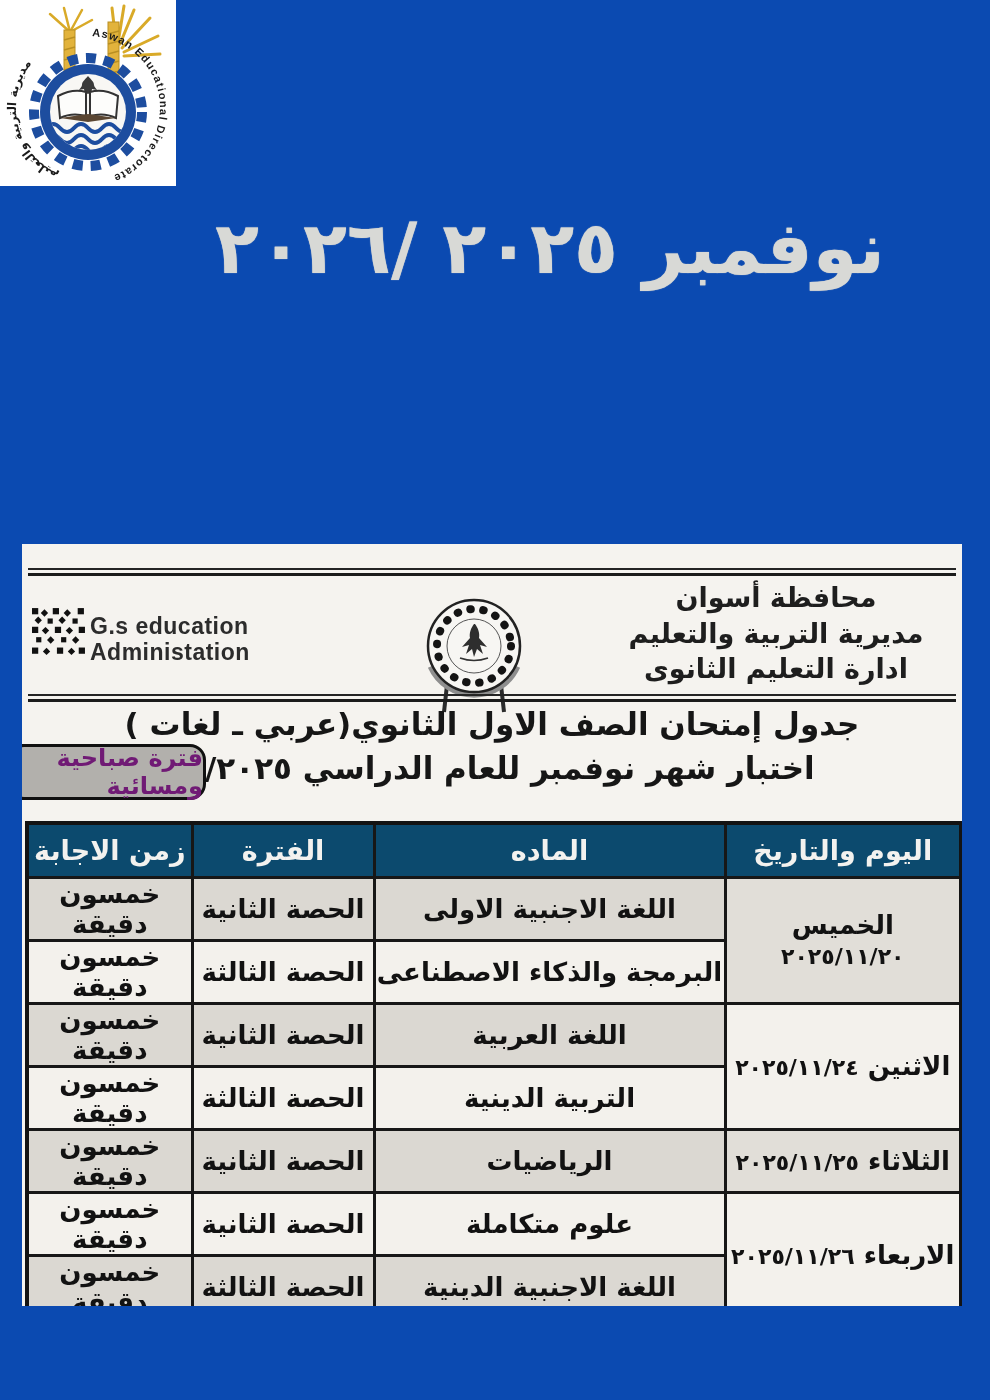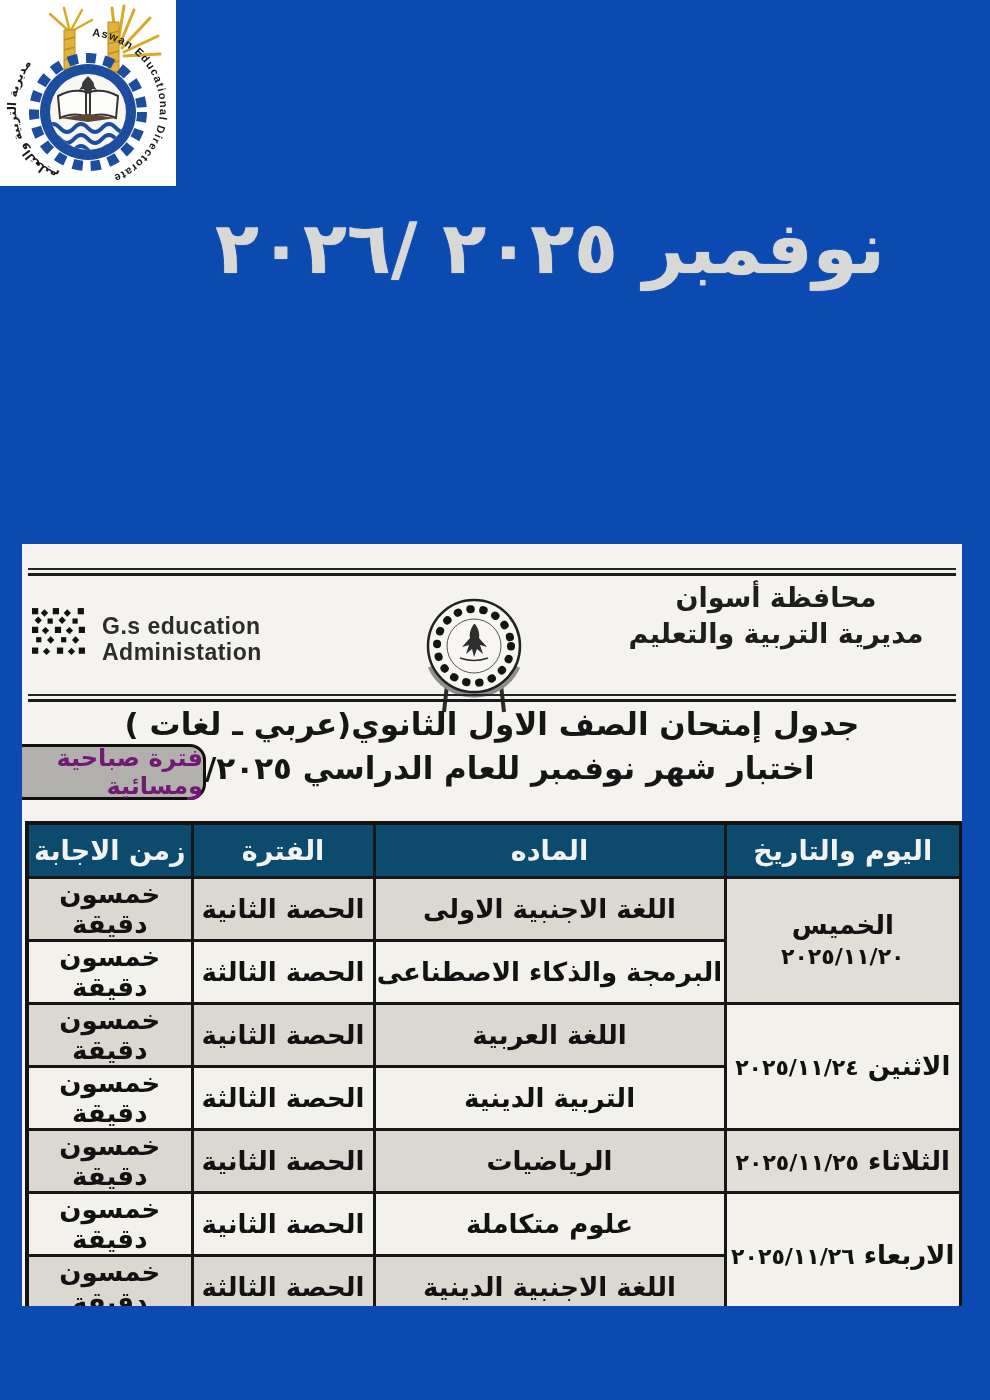--- a/index.html
+++ b/index.html
@@ -40,21 +40,21 @@
   .hrule {
     position:absolute; left:6px; right:6px; height:8px;
     border-top:2px solid #242424;
     border-bottom:3px solid #1b1b1b;
   }
   .hrule-top { top:24px; }
   .hrule-mid { top:150px; }
 
   .hdr-left {
     position:absolute; left:10px; top:64px;
-    display:flex; gap:16px; align-items:flex-start;
+    display:flex; gap:4px; align-items:flex-start;
   }
   .hdr-left-text {
     font-family:"Liberation Sans", sans-serif;
     font-weight:bold; font-size:23px; color:#2c2c2c;
     line-height:1.12; letter-spacing:0.5px; padding-top:6px;
   }
   .stamp-wrap { position:absolute; left:382px; top:44px; }
   .hdr-right {
     position:absolute; right:12px; top:36px; width:348px;
     direction:rtl; text-align:center;
@@ -229,20 +229,21 @@
       <circle cx="70" cy="58" r="37" fill="none" stroke="#141414" stroke-width="8" stroke-dasharray="0.5 12.6" stroke-linecap="round"></circle>
       <circle cx="70" cy="58" r="27" fill="none" stroke="#555" stroke-width="1"></circle>
       <path d="M70 36c-3 4-5 9-4 14l-8 9 7-2-3 9 6-5 2 8 3-8 6 5-3-9 7 2-8-9c1-5-1-10-4-14z" fill="#2e2e2e"></path>
       <path d="M56 70 Q70 75 84 70" stroke="#333" stroke-width="1.5" fill="none"></path>
     </svg>
   </div>
 
   <div class="hdr-right">
     <div>محافظة أسوان</div>
     <div>مديرية التربية والتعليم</div>
+    <div>ادارة التعليم الثانوى</div>
   </div>
 
   <div class="hrule hrule-mid"></div>
 
   <div class="doc-title">جدول إمتحان الصف الاول الثانوي(عربي ـ لغات )</div>
   <div class="doc-subtitle">اختبار شهر نوفمبر للعام الدراسي ٢٠٢٦/٢٠٢٥</div>
 
   <div class="badge">فترة صباحية ومسائية</div>
 
   <table class="exam">

